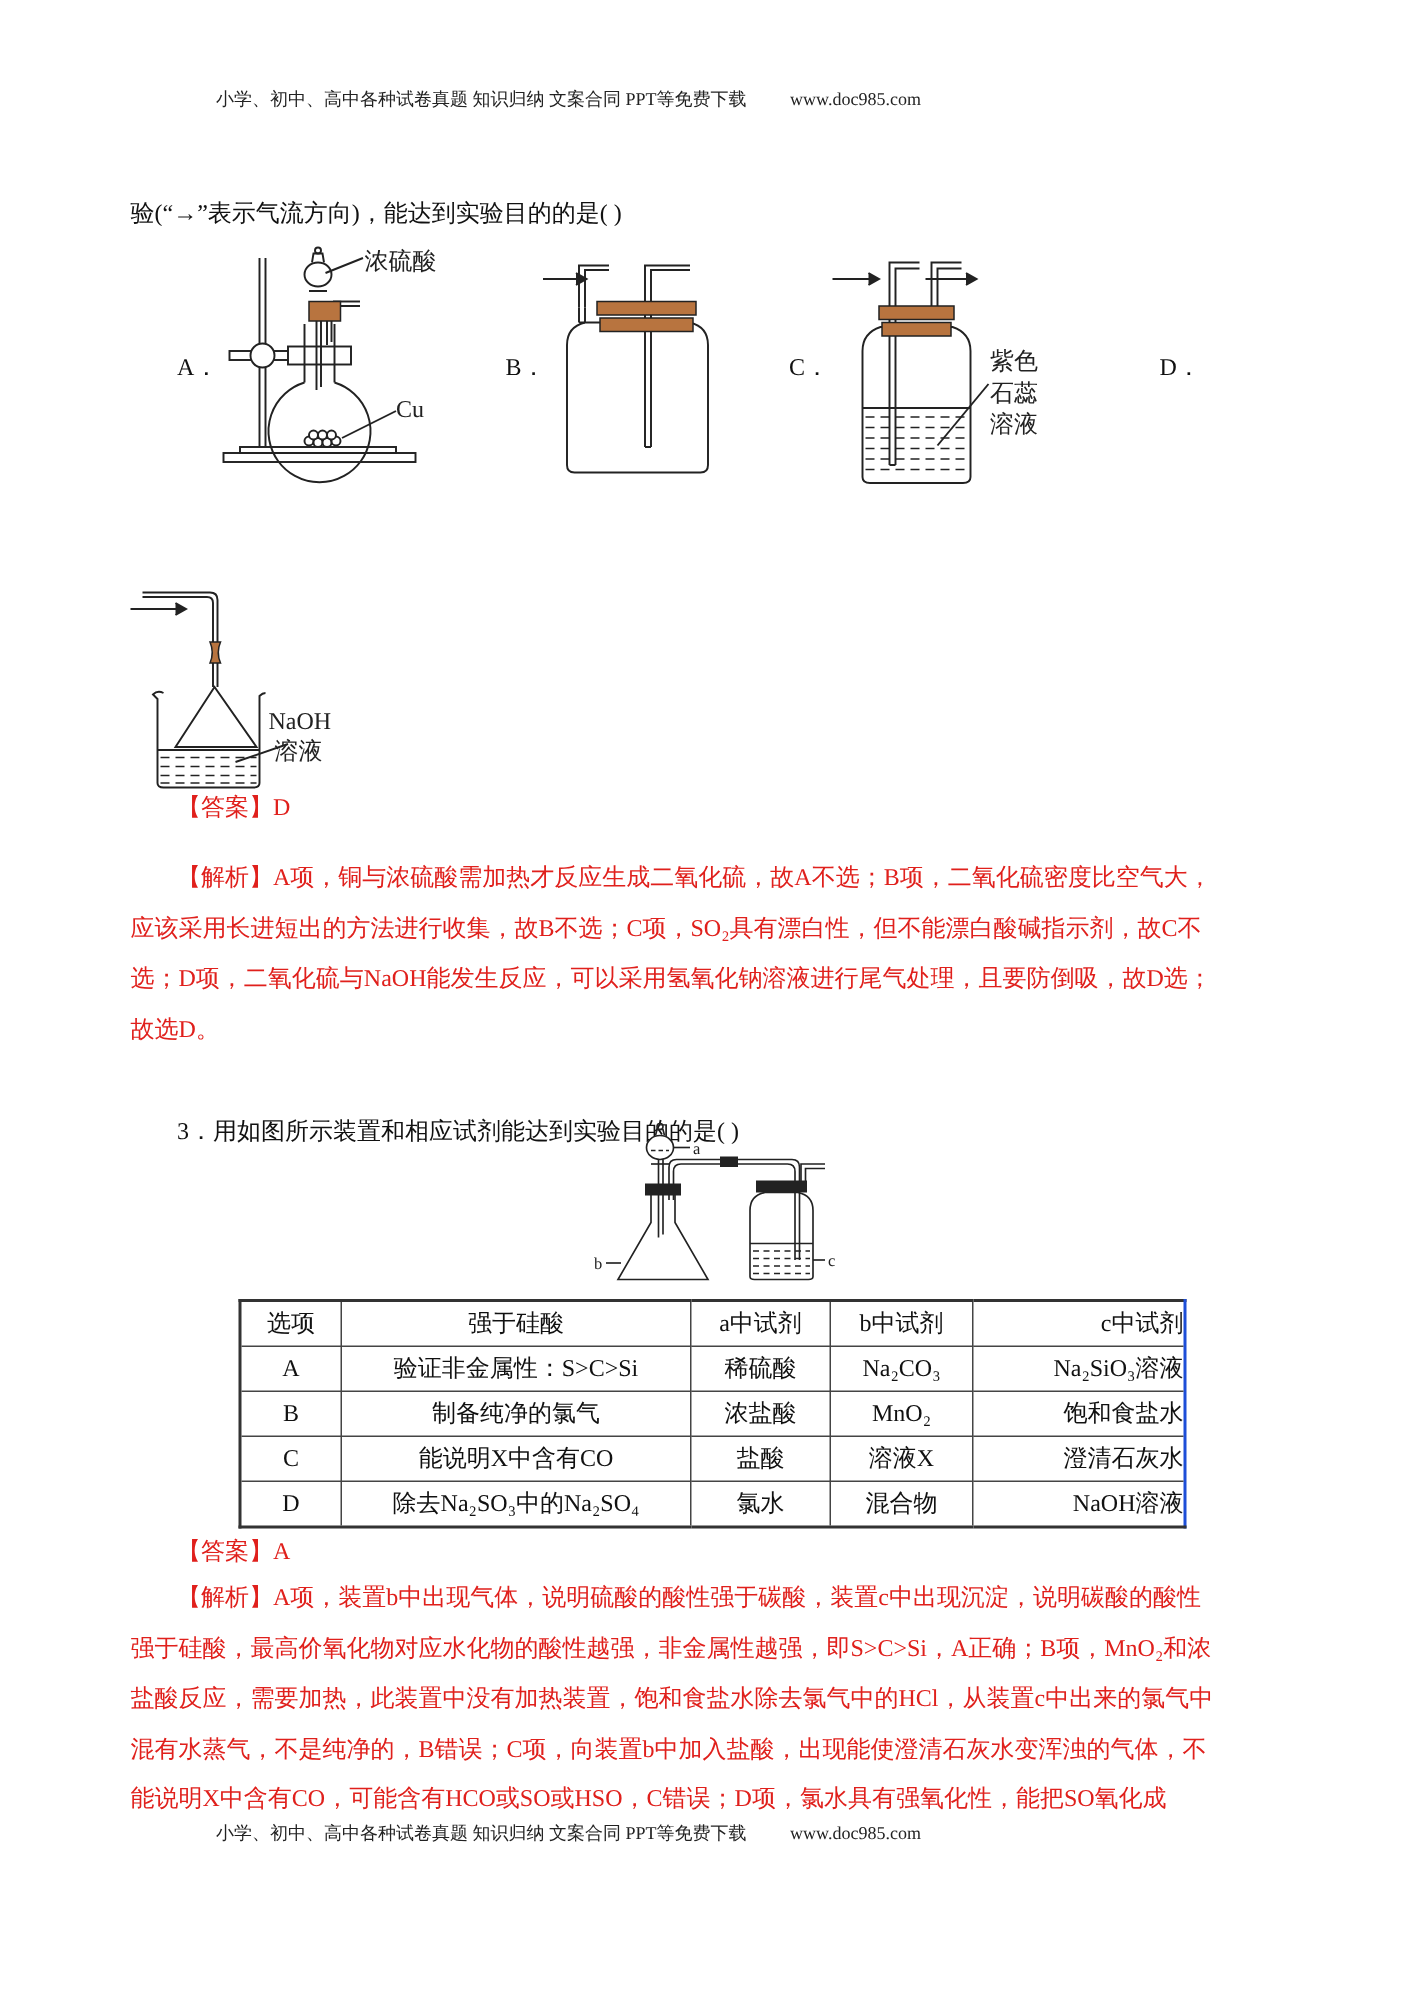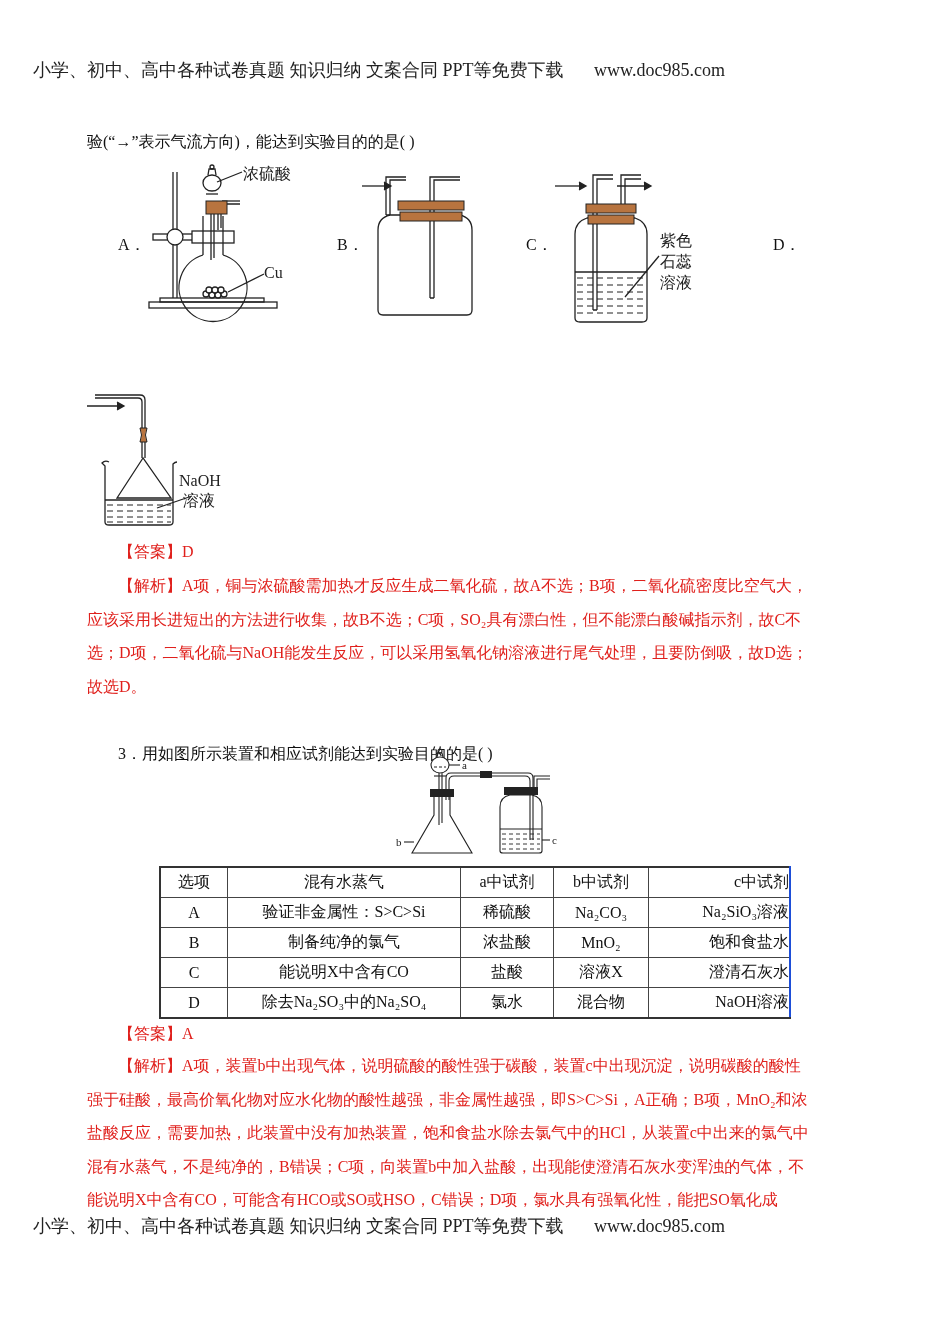--- a/index.html
+++ b/index.html
@@ -1,18 +1,18 @@
 <!DOCTYPE html>
 <html><head>
 <meta charset="utf-8">
 <style>
   html, body { margin: 0; padding: 0; background: #ffffff; }
   body { width: 950px; height: 1344px; position: relative; overflow: hidden;
          font-family: "Liberation Serif", "DejaVu Serif", serif; color: #111; }
-  .hdr { position: absolute; left: 0; width: 758px; text-align: center; font-size: 18px; color: #222; }
+  .hdr { position: absolute; left: 0; width: 758px; text-align: center; font-size: 12px; color: #222; }
   .hdr .site { margin-left: 26px; }
   .line { position: absolute; font-size: 16px; white-space: nowrap; }
   .red { color: #e0201c; }
   .para { position: absolute; left: 87px; width: 766px; font-size: 16px; line-height: 33.5px; color: #e0201c; text-align: justify; }
   .para .ind { display: inline-block; width: 31px; }
   .opt-label { position: absolute; font-size: 16px; }
   svg { position: absolute; overflow: visible; }
   table.q3 { position: absolute; left: 159px; top: 866px; width: 632px; border-collapse: collapse; font-size: 16px; }
   table.q3 td { border: 1px solid #444; height: 29px; text-align: center; padding: 0; }
   table.q3 tr:first-child td { border-top: 2px solid #333; }
@@ -143,21 +143,21 @@
       <line x1="22" y1="127" x2="86" y2="127"></line>
         <line x1="22" y1="132" x2="86" y2="132"></line>
     </g>
     <line x1="72" y1="118" x2="107" y2="106"></line>
   </g>
   <path d="M55 38 Q58 45 55 52 L62 52 Q59 45 62 38 Z" fill="#b8743f" stroke="#222" stroke-width="1"></path>
   <text x="94" y="96" font-size="16" class="lbl">NaOH</text>
   <text x="98" y="116" font-size="16" class="lbl">溶液</text>
 </svg>
 
-<div class="line red" style="left:118px; top:542px;">
+<div class="line red" style="left:118px; top:528px;">
   <span>【答案】</span><span>D</span>
 </div>
 
 <div class="para" style="top:569px;">
   <div><span class="ind"></span><span>【解析】</span><span>A项，铜与浓硫酸需加热才反应生成二氧化硫，故A不选；B项，二氧化硫密度比空气大，</span></div>
   <div>应该采用长进短出的方法进行收集，故B不选；C项，SO₂具有漂白性，但不能漂白酸碱指示剂，故C不</div>
   <div>选；D项，二氧化硫与NaOH能发生反应，可以采用氢氧化钠溶液进行尾气处理，且要防倒吸，故D选；</div>
   <div>故选D。</div>
 </div>
 
@@ -196,21 +196,21 @@
   <rect x="80" y="26" width="12" height="7" fill="#222"></rect>
   <text x="62" y="24" font-size="11" class="lbl">a</text>
   <text x="-4" y="101" font-size="11" class="lbl">b</text>
   <text x="152" y="99" font-size="11" class="lbl">c</text>
 </svg>
 
 <table class="q3">
   <tbody>
       <tr>
     <td style="width:66px">选项</td>
-    <td style="width:232px">混有水蒸气</td>
+    <td style="width:232px">强于硅酸</td>
     <td style="width:92px">a中试剂</td>
     <td style="width:94px">b中试剂</td>
     <td>c中试剂</td>
   </tr>
   <tr>
     <td>A</td>
     <td>验证非金属性：S&gt;C&gt;Si</td>
     <td>稀硫酸</td>
     <td>Na₂CO₃</td>
     <td>Na₂SiO₃溶液</td>

